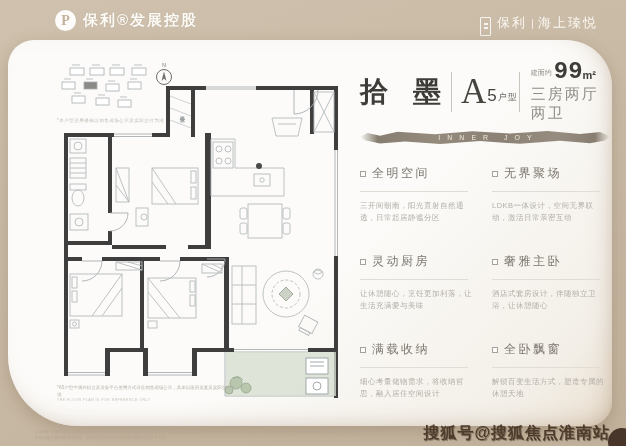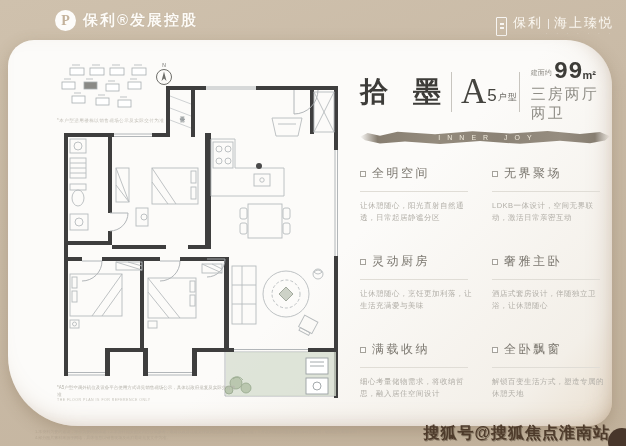--- a/index.html
+++ b/index.html
@@ -4,21 +4,21 @@
 <style>
   html,body{margin:0;padding:0;background:#8f8578;}
   .stage{position:relative;width:626px;height:446px;overflow:hidden;
     background:linear-gradient(160deg,#cfc1ad 0%,#c9baa6 45%,#c2b29c 100%);
     font-family:"Liberation Sans",sans-serif;}
   
   .brand-left{position:absolute;left:55px;top:10px;display:flex;align-items:center;gap:7px;}
   .logo-circle{width:21px;height:21px;border-radius:50%;background:#fdfcfa;display:flex;align-items:center;justify-content:center;
     font-family:"Liberation Serif",serif;font-weight:bold;font-size:14px;color:#c3b29b;}
   .brand-left-text{color:#fdfbf7;font-size:15px;font-weight:bold;letter-spacing:2px;text-shadow:0 0 1px rgba(120,100,75,.3);}
-  .brand-right{position:absolute;right:12px;top:16px;display:flex;align-items:center;gap:6px;}
+  .brand-right{position:absolute;right:28px;top:16px;display:flex;align-items:center;gap:6px;}
   .seal{width:9px;height:17px;border:1px solid rgba(255,255,255,.85);border-radius:1px;display:flex;flex-direction:column;align-items:center;justify-content:center;gap:2px;}
   .seal i{display:block;width:4px;height:2px;background:rgba(255,255,255,.85);}
   .brand-right-col{display:flex;flex-direction:column;align-items:flex-end;line-height:1.1;}
   .brand-right-main{color:#fbf8f2;font-size:13px;letter-spacing:2px;}
   .brand-right-main .thin-div{display:inline-block;width:1px;height:10px;background:rgba(255,255,255,.7);margin:0 5px;vertical-align:middle;}
   .brand-right-sub{color:rgba(255,255,255,.65);font-size:4px;letter-spacing:4px;margin-top:2px;}
   
   .card{position:absolute;left:8px;top:40px;width:604px;height:386px;
     border-radius:26px 46px 24px 70px;
     background:linear-gradient(135deg,#fcfbf9 55%,#f3efe8 88%,#eadfcf 100%);
@@ -340,21 +340,21 @@
         <span class="banner-text">INNER JOY</span>
       </div>
 
       <div class="features">
         <div class="feat">
           <div class="feat-title-row">
               <span class="bullet"></span>
               <span class="feat-title">全明空间</span>
             </div>
           <div class="feat-div"></div>
-          <div class="feat-desc">让休憩随心，阳光直射自然通透，日常起居静谧分区</div>
+          <div class="feat-desc">三开间朝南，阳光直射自然通透，日常起居静谧分区</div>
         </div>
         <div class="feat">
           <div class="feat-title-row">
               <span class="bullet"></span>
               <span class="feat-title">无界聚场</span>
             </div>
           <div class="feat-div"></div>
           <div class="feat-desc">LDKB一体设计，空间无界联动，激活日常亲密互动</div>
         </div>
         <div class="feat">

